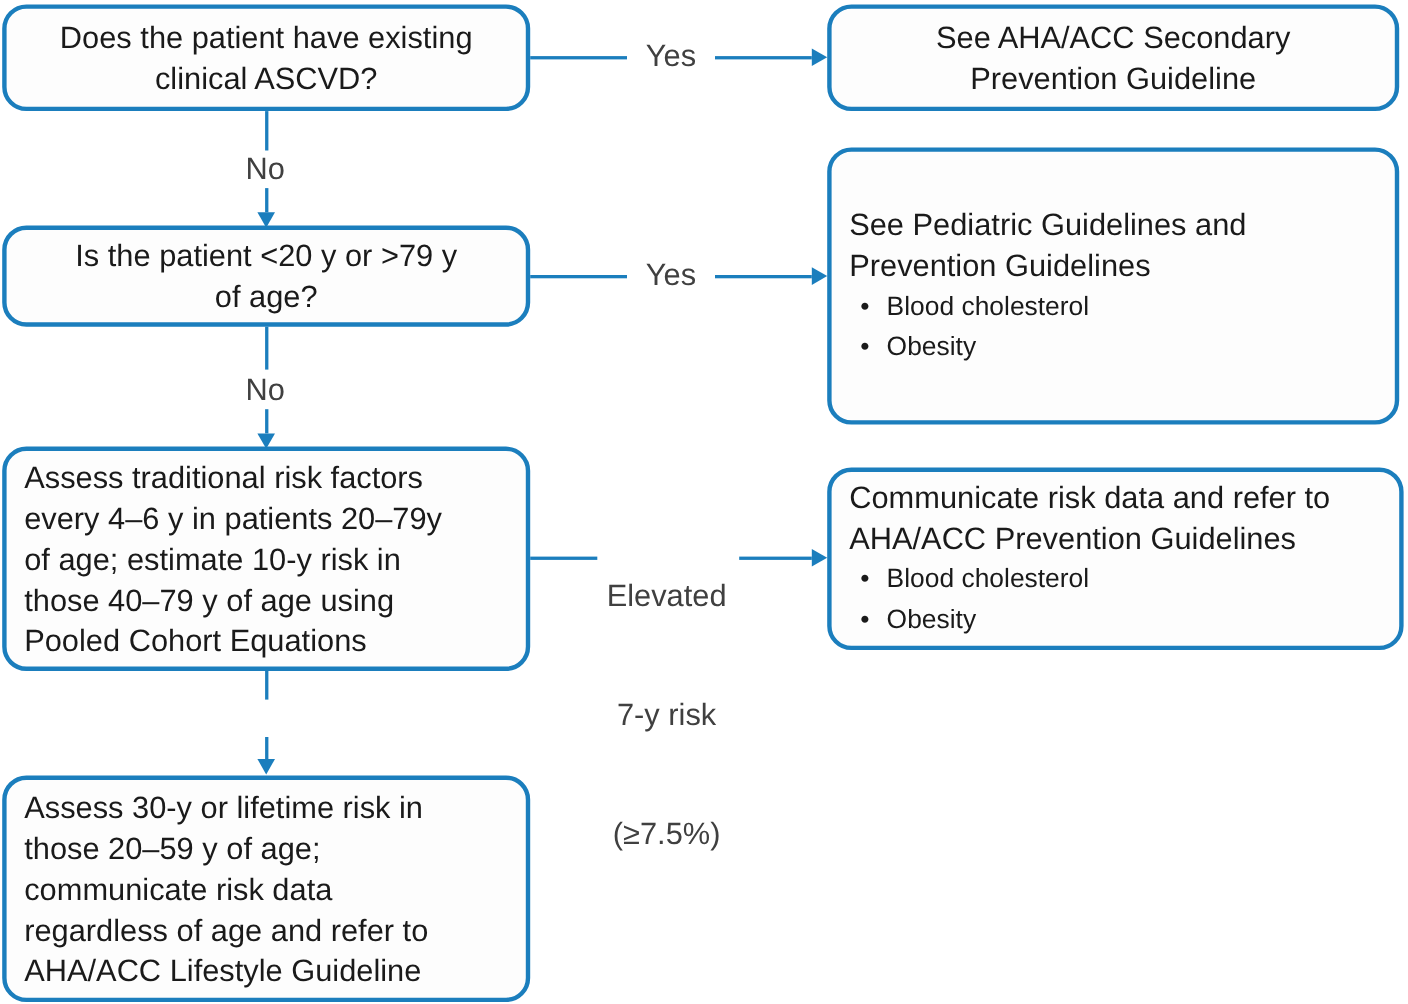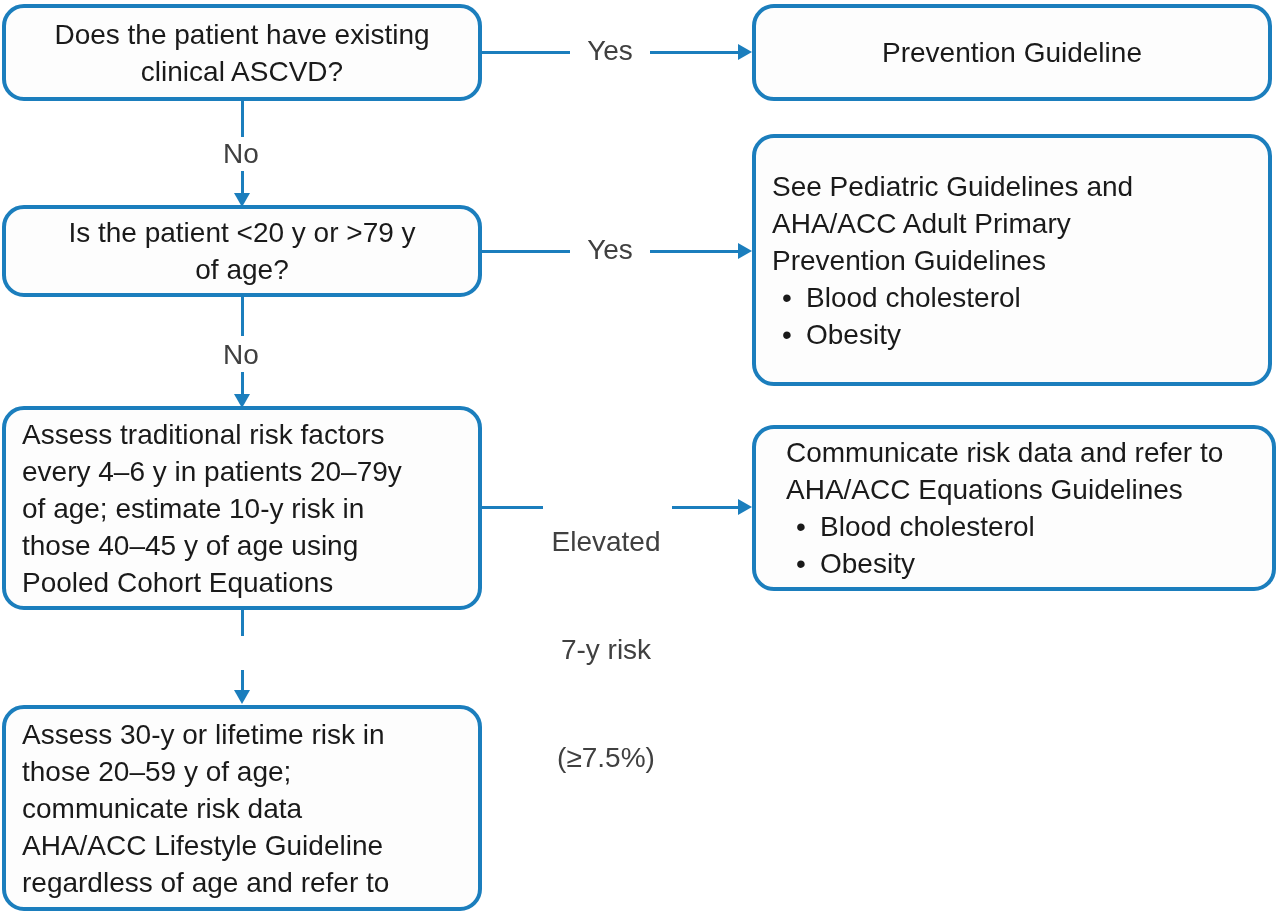--- a/index.html
+++ b/index.html
@@ -41,21 +41,21 @@
     line-height: 37px;
     white-space: pre;
     color: #1a1a1a;
   }
   .bullets {
     list-style: none;
     margin: 0;
     padding: 0;
   }
   .bullets li {
-    font-size: 28px;
+    font-size: 24px;
     line-height: 37px;
     position: relative;
     padding-left: 34px;
     white-space: pre;
   }
   .bullets li::before {
     content: "•";
     position: absolute;
     left: 10px;
     top: 0;
@@ -106,20 +106,21 @@
 
   <div class="node center" style="left:2px; top:4px; width:480px; height:97px;">
     <div class="body">
       <div class="line">Does the patient have existing</div>
       <div class="line">clinical ASCVD?</div>
     </div>
   </div>
 
   <div class="node center" style="left:752px; top:4px; width:520px; height:97px;">
     <div class="body">
+      <div class="line">See AHA/ACC Secondary</div>
       <div class="line">Prevention Guideline</div>
     </div>
   </div>
 
   <div class="conn-h" style="left:482px; top:51px; width:88px;"></div>
   <div class="edge-label" style="left:570px; top:34px; width:80px;">Yes</div>
   <div class="conn-h" style="left:650px; top:51px; width:88px;"></div>
   <div class="arrow-right" style="left:738px; top:44px;"></div>
 
   <div class="conn-v" style="left:241px; top:101px; height:36px;"></div>
@@ -130,21 +131,20 @@
   <div class="node center" style="left:2px; top:205px; width:480px; height:92px;">
     <div class="body">
       <div class="line">Is the patient &lt;20 y or &gt;79 y</div>
       <div class="line">of age?</div>
     </div>
   </div>
 
   <div class="node left" style="left:752px; top:134px; width:520px; height:252px;">
     <div class="body">
       <div class="line">See Pediatric Guidelines and</div>
-      <div class="line">AHA/ACC Adult Primary</div>
       <div class="line">Prevention Guidelines</div>
       <ul class="bullets">
         <li>Blood cholesterol</li>
         <li>Obesity</li>
       </ul>
     </div>
   </div>
 
   <div class="conn-h" style="left:482px; top:250px; width:88px;"></div>
   <div class="edge-label" style="left:570px; top:233px; width:80px;">Yes</div>
@@ -154,29 +154,29 @@
   <div class="conn-v" style="left:241px; top:297px; height:39px;"></div>
   <div class="edge-label" style="left:201px; top:338px; width:80px;">No</div>
   <div class="conn-v" style="left:241px; top:372px; height:22px;"></div>
   <div class="arrow-down" style="left:234px; top:394px;"></div>
 
   <div class="node left" style="left:2px; top:406px; width:480px; height:204px;">
     <div class="body">
       <div class="line">Assess traditional risk factors</div>
       <div class="line">every 4–6 y in patients 20–79y</div>
       <div class="line">of age; estimate 10-y risk in</div>
-      <div class="line">those 40–45 y of age using</div>
+      <div class="line">those 40–79 y of age using</div>
       <div class="line">Pooled Cohort Equations</div>
     </div>
   </div>
 
-  <div class="node left" style="left:752px; top:425px; width:524px; height:166px;padding-left:14px;">
+  <div class="node left" style="left:752px; top:425px; width:524px; height:166px;">
     <div class="body">
       <div class="line">Communicate risk data and refer to</div>
-      <div class="line">AHA/ACC Equations Guidelines</div>
+      <div class="line">AHA/ACC Prevention Guidelines</div>
       <ul class="bullets">
         <li>Blood cholesterol</li>
         <li>Obesity</li>
       </ul>
     </div>
   </div>
 
   <div class="conn-h" style="left:482px; top:506px; width:63px;"></div>
   <div class="edge-label multi" style="left:543px; top:452px; width:126px;">
     <div>Elevated</div>
@@ -188,18 +188,18 @@
 
   <div class="conn-v" style="left:241px; top:610px; height:26px;"></div>
   <div class="conn-v" style="left:241px; top:670px; height:20px;"></div>
   <div class="arrow-down" style="left:234px; top:690px;"></div>
 
   <div class="node left" style="left:2px; top:705px; width:480px; height:206px;">
     <div class="body">
       <div class="line">Assess 30-y or lifetime risk in</div>
       <div class="line">those 20–59 y of age;</div>
       <div class="line">communicate risk data</div>
+      <div class="line">regardless of age and refer to</div>
       <div class="line">AHA/ACC Lifestyle Guideline</div>
-      <div class="line">regardless of age and refer to</div>
     </div>
   </div>
 
 </div>
 
 </body></html>

